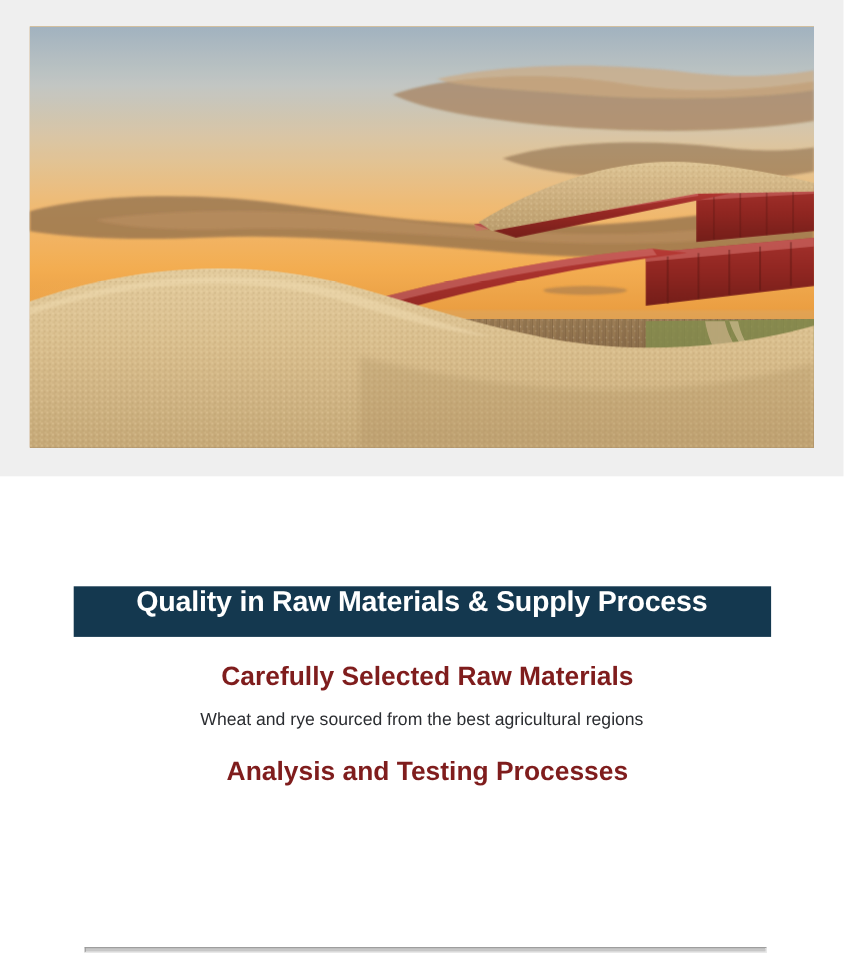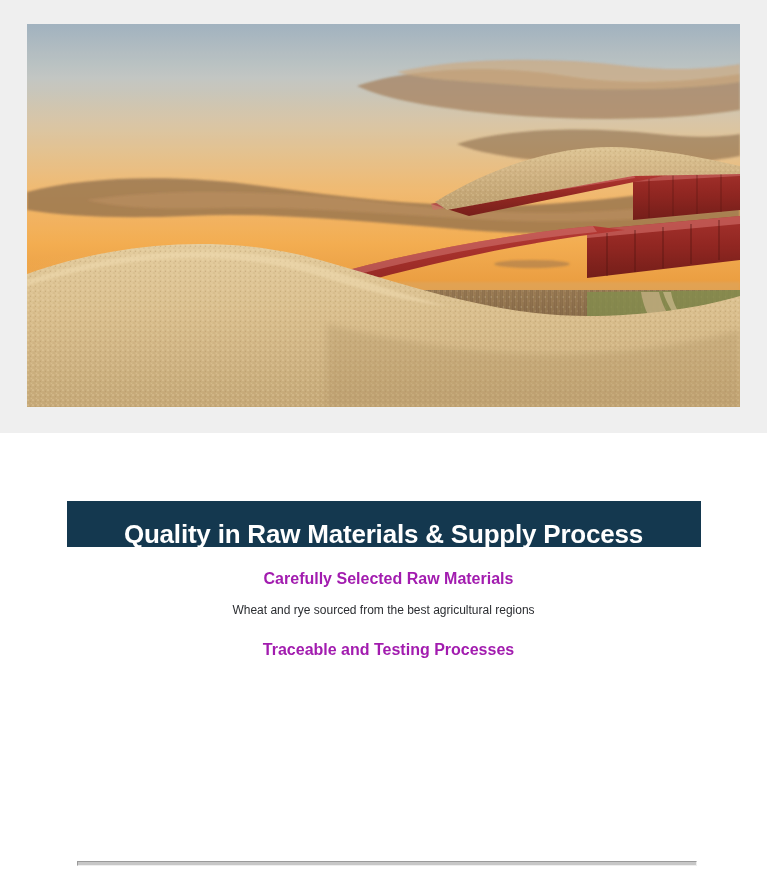--- a/index.html
+++ b/index.html
@@ -36,53 +36,53 @@
     width: 713px;
     height: 383px;
   }
 
   
   .content {
     width: 767px;
     background: #ffffff;
   }
   .title-banner {
-    margin: 68px auto 0 auto;
+    margin: 100px auto 0 auto;
     width: 634px;
     height: 46px;
     background: #14384f;
     display: flex;
-    align-items: flex-end;
+    align-items: flex-start;
     justify-content: center;
     box-sizing: border-box;
   }
   .title-banner-text {
     color: #ffffff;
     font-size: 26px;
     font-weight: bold;
     letter-spacing: -0.2px;
     line-height: 1;
     white-space: nowrap;
   }
 
   .feature-list {
     margin: 0;
     padding: 0;
     list-style: none;
     text-align: center;
   }
   .feature-heading {
-    font-size: 16px;
+    font-size: 24px;
     font-weight: bold;
-    color: #a21caf;
+    color: #7f1d1d;
     margin: 22px 0 0 10px;
     line-height: 1.25;
   }
   .feature-desc {
-    font-size: 12px;
+    font-size: 16px;
     font-weight: normal;
     color: #2b2d31;
     margin: 14px 0 0 0;
     line-height: 1.25;
   }
 
   .footer-divider {
     width: 618px;
     height: 3px;
     background: #c7c7c7;
@@ -266,19 +266,19 @@
 
   <ul class="feature-list">
 
     <li>
       <h3 class="feature-heading">Carefully Selected Raw Materials</h3>
       <p class="feature-desc">Wheat and rye sourced from the best agricultural regions</p>
     </li>
 
 
     <li>
-      <h3 class="feature-heading">Traceable and Testing Processes</h3>
+      <h3 class="feature-heading">Analysis and Testing Processes</h3>
     </li>
 
   </ul>
 
   <hr class="footer-divider">
 </main>
 
 </body></html>

